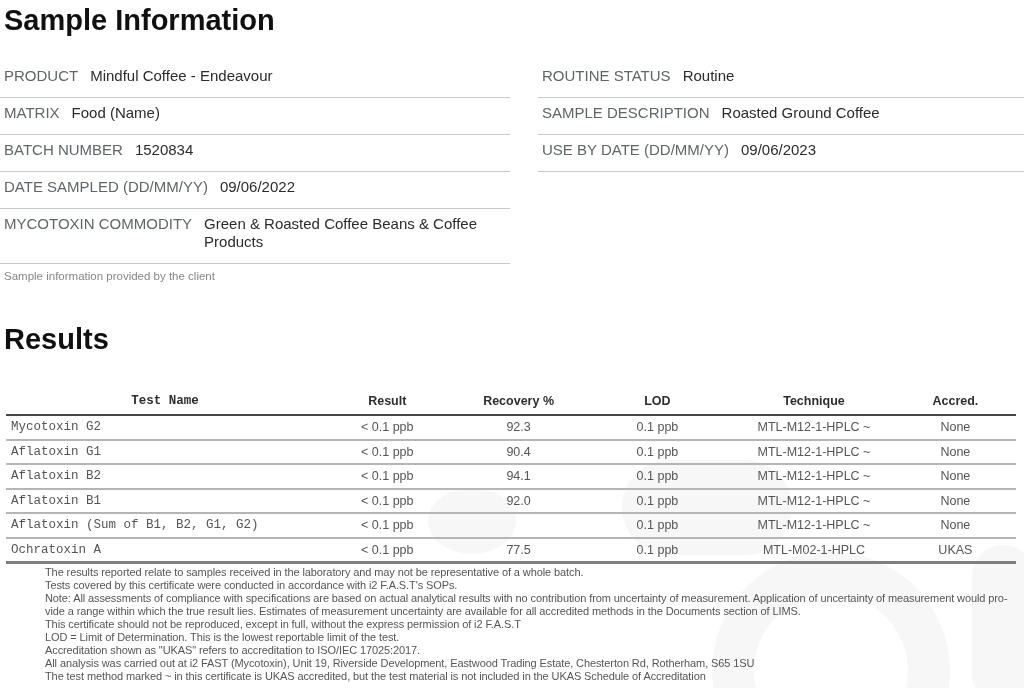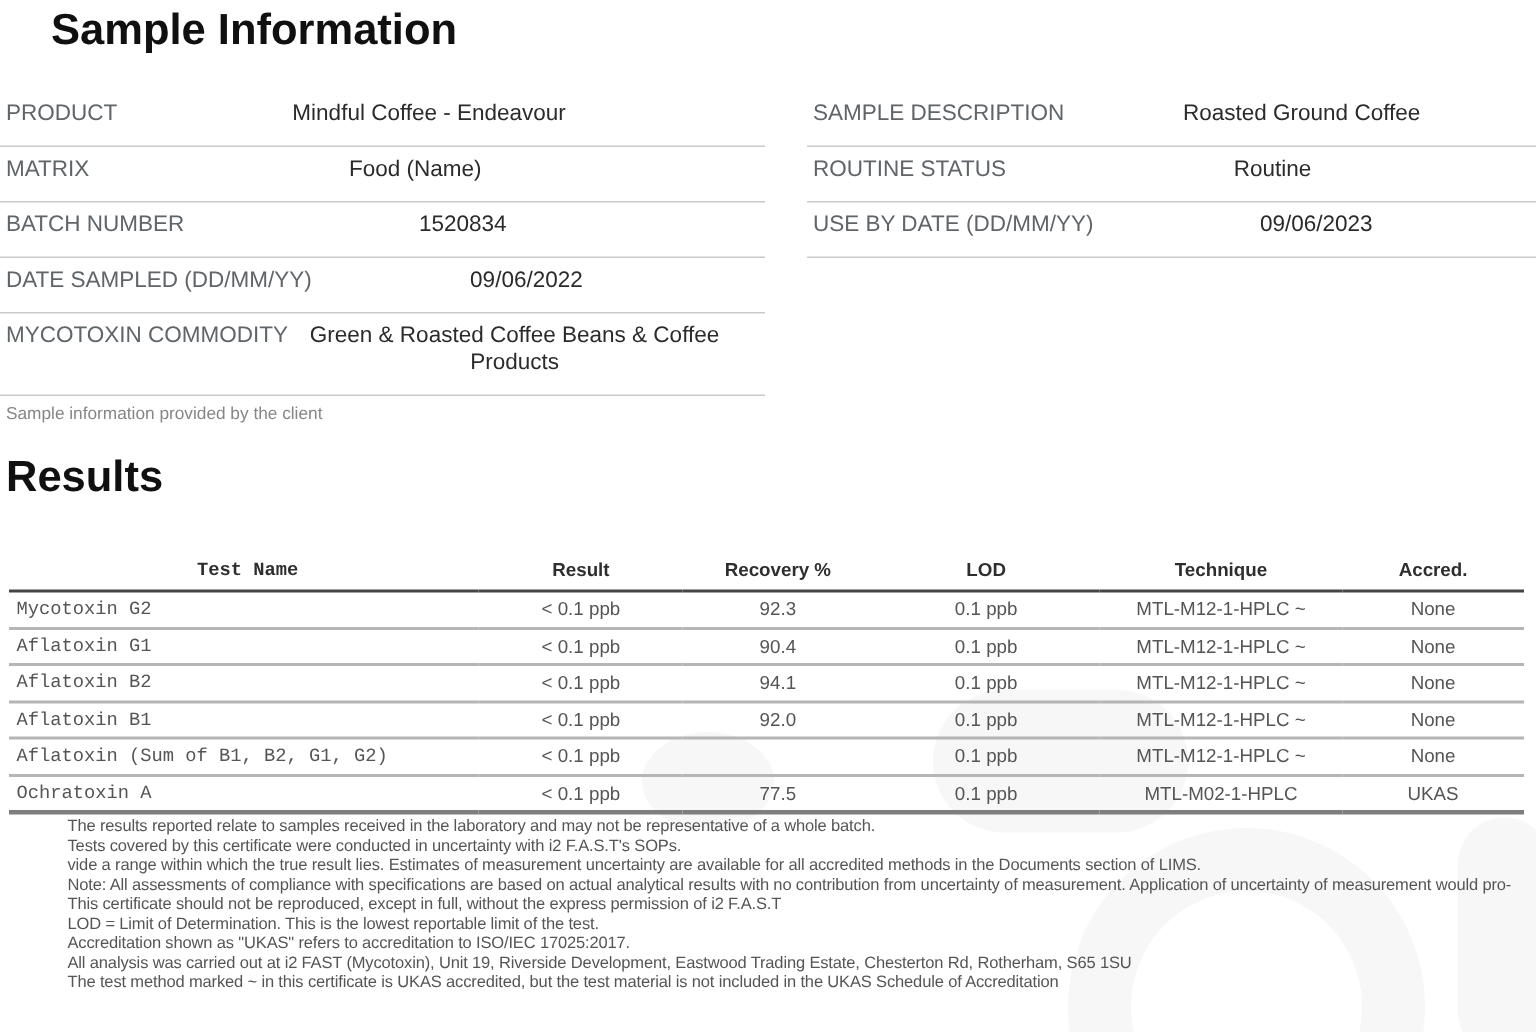--- a/index.html
+++ b/index.html
@@ -19,39 +19,39 @@
                background:transparent; border:42px solid #f7f7f7; box-sizing:border-box; }
   .wm-bar-d { left:972px; top:545px; width:62px; height:160px; border-radius:31px; }
 
   .content { position:relative; z-index:1; }
 
   
   .page-title {
     font-size:29px; line-height:33px; font-weight:bold; color:#101010;
     margin:0; padding:0 0 0 4px; letter-spacing:0;
   }
-  .title-sample { margin-top:4px;margin-left:30px; }
-  .title-results { margin-top:19px; }
+  .title-sample { margin-top:4px; }
+  .title-results { margin-top:40px; }
 
   
   .info-section { display:flex; align-items:flex-start; margin-top:24px; }
   .info-col-left  { width:510px; }
   .info-col-right { width:486px; margin-left:28px; }
   .info-row {
     display:flex; align-items:flex-start;
     border-bottom:1.5px solid #c9c9c9;
     padding:6px 0 12px 0;
   }
   .info-label {
     flex:none; white-space:nowrap;
     font-size:15px; line-height:17px; color:#5f6569;
     padding-left:4px;
   }
   .info-value {
-    flex:1; text-align:center;
+    flex:1; text-align:left;
     font-size:15px; line-height:18px; color:#2b2b2b;
     padding-left:12px;
   }
   .info-col-left  .info-value { padding-right:28px; }
   .info-col-right .info-value { padding-right:10px; }
   .info-footnote {
     margin-top:6px; padding-left:4px;
     font-size:11.5px; line-height:13px; color:#868686;
   }
 
@@ -121,26 +121,26 @@
       </div>
       <div class="info-row">
         <span class="info-label">MYCOTOXIN COMMODITY</span>
         <span class="info-value">Green &amp; Roasted Coffee Beans &amp; Coffee Products</span>
       </div>
       <div class="info-footnote">Sample information provided by the client</div>
     </div>
 
     <div class="info-col-right">
       <div class="info-row">
+        <span class="info-label">ROUTINE STATUS</span>
+        <span class="info-value">Routine</span>
+      </div>
+      <div class="info-row">
         <span class="info-label">SAMPLE DESCRIPTION</span>
         <span class="info-value">Roasted Ground Coffee</span>
-      </div>
-      <div class="info-row">
-        <span class="info-label">ROUTINE STATUS</span>
-        <span class="info-value">Routine</span>
       </div>
       <div class="info-row">
         <span class="info-label">USE BY DATE (DD/MM/YY)</span>
         <span class="info-value">09/06/2023</span>
       </div>
     </div>
   </div>
 
   <h1 class="page-title title-results">Results</h1>
 
@@ -210,23 +210,23 @@
         <td>77.5</td>
         <td>0.1 ppb</td>
         <td>MTL-M02-1-HPLC</td>
         <td>UKAS</td>
       </tr>
     </tbody>
   </table>
 
   <div class="notes">
     <div class="note-line">The results reported relate to samples received in the laboratory and may not be representative of a whole batch.</div>
-    <div class="note-line">Tests covered by this certificate were conducted in uncertainty with i2 F.A.S.T's SOPs.</div>
+    <div class="note-line">Tests covered by this certificate were conducted in accordance with i2 F.A.S.T's SOPs.</div>
+    <div class="note-line">Note: All assessments of compliance with specifications are based on actual analytical results with no contribution from uncertainty of measurement. Application of uncertainty of measurement would pro-</div>
     <div class="note-line">vide a range within which the true result lies. Estimates of measurement uncertainty are available for all accredited methods in the Documents section of LIMS.</div>
-    <div class="note-line">Note: All assessments of compliance with specifications are based on actual analytical results with no contribution from uncertainty of measurement. Application of uncertainty of measurement would pro-</div>
     <div class="note-line">This certificate should not be reproduced, except in full, without the express permission of i2 F.A.S.T</div>
     <div class="note-line">LOD = Limit of Determination. This is the lowest reportable limit of the test.</div>
     <div class="note-line">Accreditation shown as "UKAS" refers to accreditation to ISO/IEC 17025:2017.</div>
     <div class="note-line">All analysis was carried out at i2 FAST (Mycotoxin), Unit 19, Riverside Development, Eastwood Trading Estate, Chesterton Rd, Rotherham, S65 1SU</div>
     <div class="note-line">The test method marked ~ in this certificate is UKAS accredited, but the test material is not included in the UKAS Schedule of Accreditation</div>
   </div>
 
 </div>
 
 </body></html>

